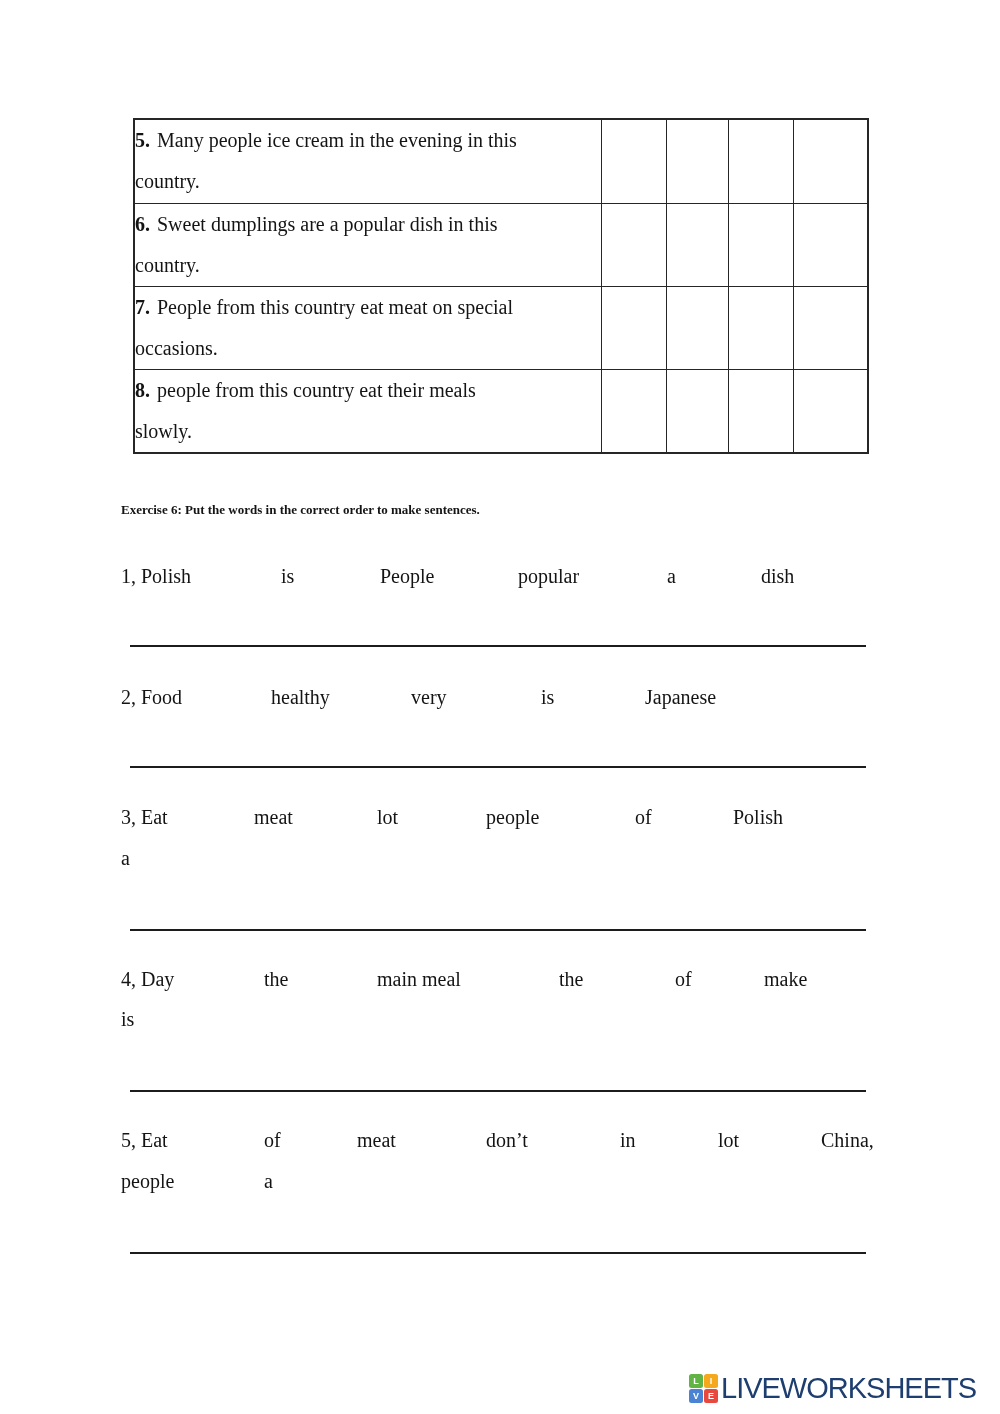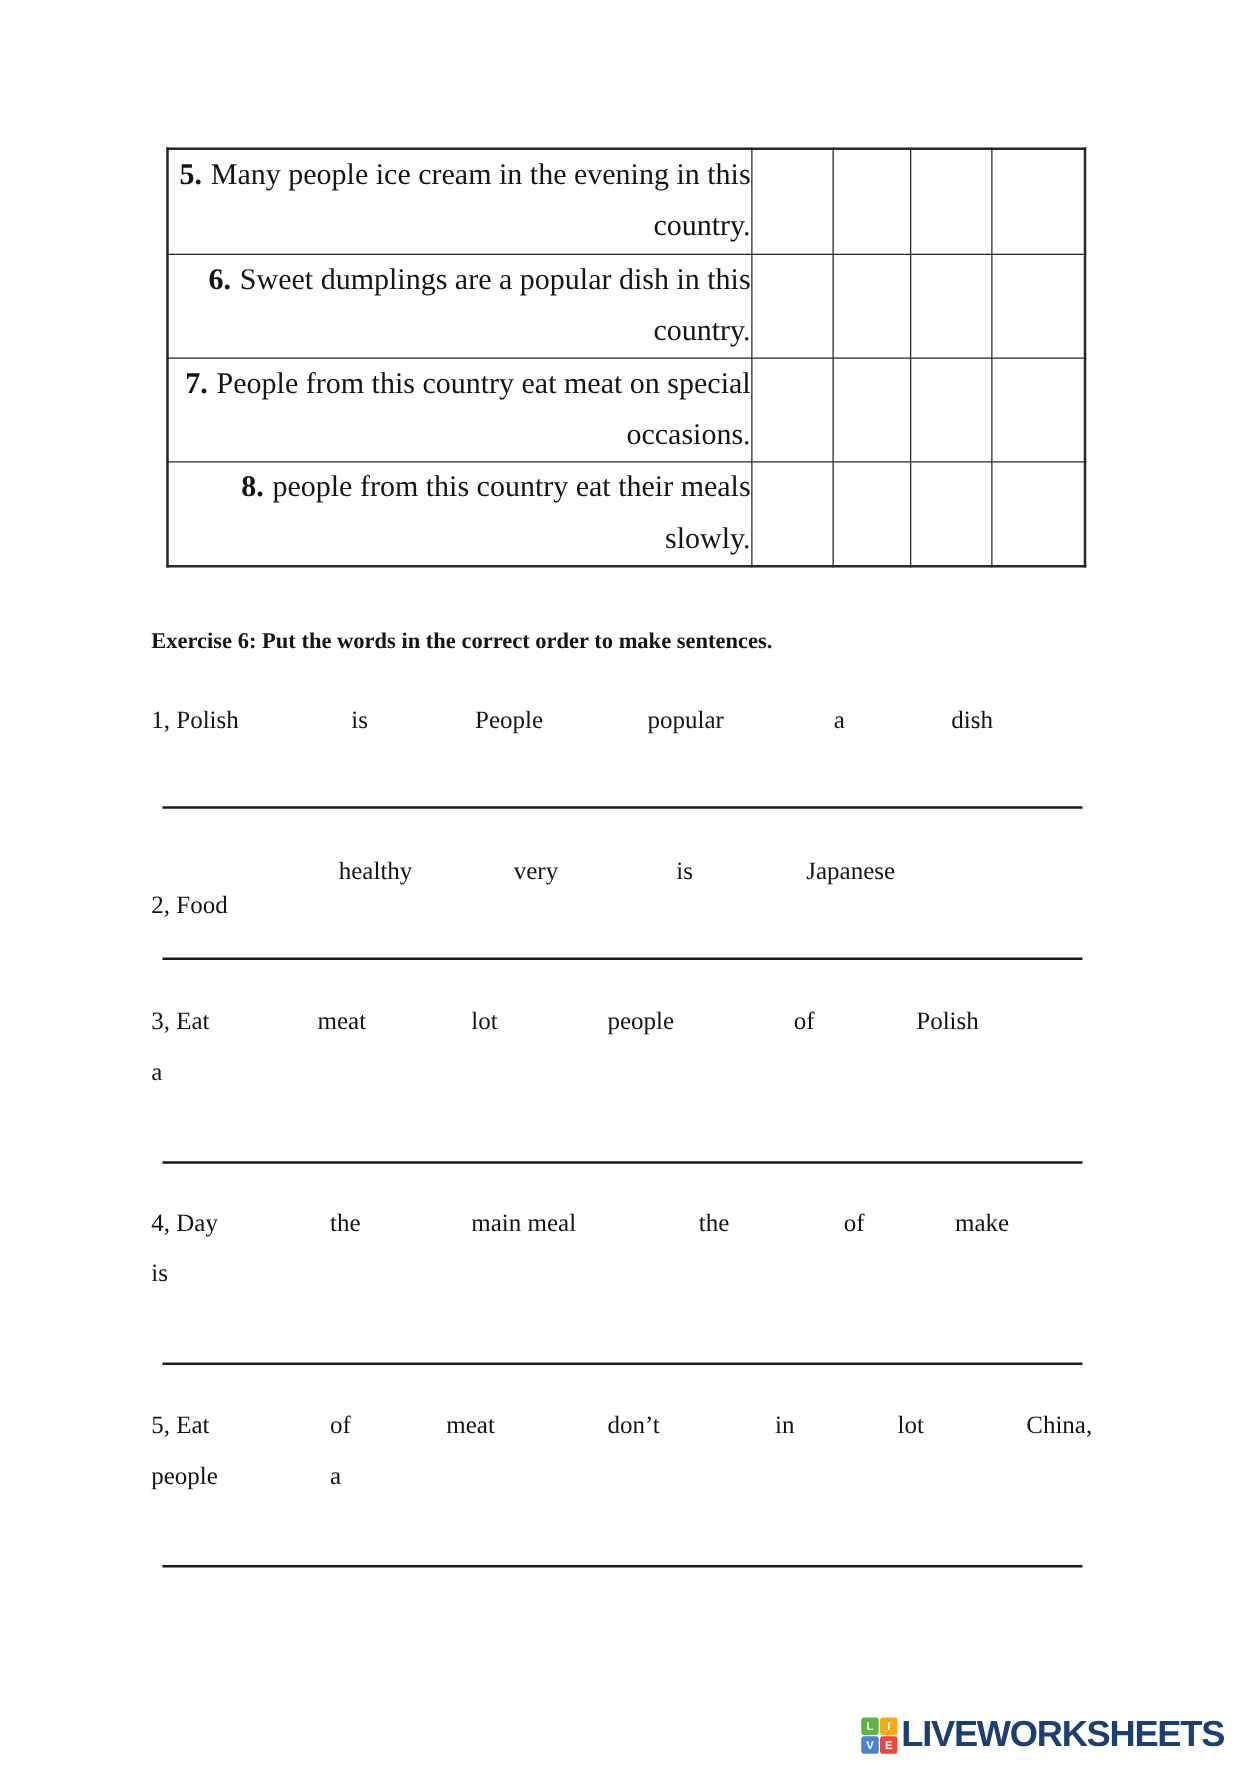--- a/index.html
+++ b/index.html
@@ -23,35 +23,34 @@
     table-layout: fixed;
     border: 2px solid #262626;
   }
   table.quiz td {
     border: 1px solid #262626;
     vertical-align: top;
     padding: 0;
   }
   td.sentence {
     padding: 3px 8px 0 9px;
-    font-size: 24px;
+    font-size: 20px;
     line-height: 41px;
-    text-align: right;
   }
   td.sentence .num {
     font-weight: bold;
     margin-right: 7px;
   }
 
   
   .heading {
     position: absolute;
     left: 121px;
     top: 502px;
-    font-size: 18px;
+    font-size: 13px;
     font-weight: bold;
     white-space: nowrap;
   }
   .w {
     position: absolute;
     font-size: 20px;
     line-height: 23px;
     white-space: nowrap;
   }
   .answer-line {
@@ -84,21 +83,21 @@
     font-family: "Liberation Sans", sans-serif;
     font-weight: bold;
     font-size: 9px;
     line-height: 1;
     display: flex;
     align-items: center;
     justify-content: center;
   }
   .wordmark {
     font-family: "Liberation Sans", sans-serif;
-    font-weight: bold;
+    font-weight: normal;
     font-size: 29px;
     letter-spacing: -1px;
     white-space: nowrap;
   }
 </style>
 </head>
 <body>
 
 <div class="page">
 
@@ -157,21 +156,21 @@
   <div class="heading">Exercise 6: Put the words in the correct order to make sentences.</div>
 
   <span class="w" style="left:121px; top:565px">1, Polish</span>
   <span class="w" style="left:281px; top:565px">is</span>
   <span class="w" style="left:380px; top:565px">People</span>
   <span class="w" style="left:518px; top:565px">popular</span>
   <span class="w" style="left:667px; top:565px">a</span>
   <span class="w" style="left:761px; top:565px">dish</span>
   <div class="answer-line" style="top:645px"></div>
 
-  <span class="w" style="left:121px; top:713px">2, Food</span>
+  <span class="w" style="left:121px; top:686px">2, Food</span>
   <span class="w" style="left:271px; top:686px">healthy</span>
   <span class="w" style="left:411px; top:686px">very</span>
   <span class="w" style="left:541px; top:686px">is</span>
   <span class="w" style="left:645px; top:686px">Japanese</span>
   <div class="answer-line" style="top:766px"></div>
 
   <span class="w" style="left:121px; top:806px">3, Eat</span>
   <span class="w" style="left:254px; top:806px">meat</span>
   <span class="w" style="left:377px; top:806px">lot</span>
   <span class="w" style="left:486px; top:806px">people</span>

